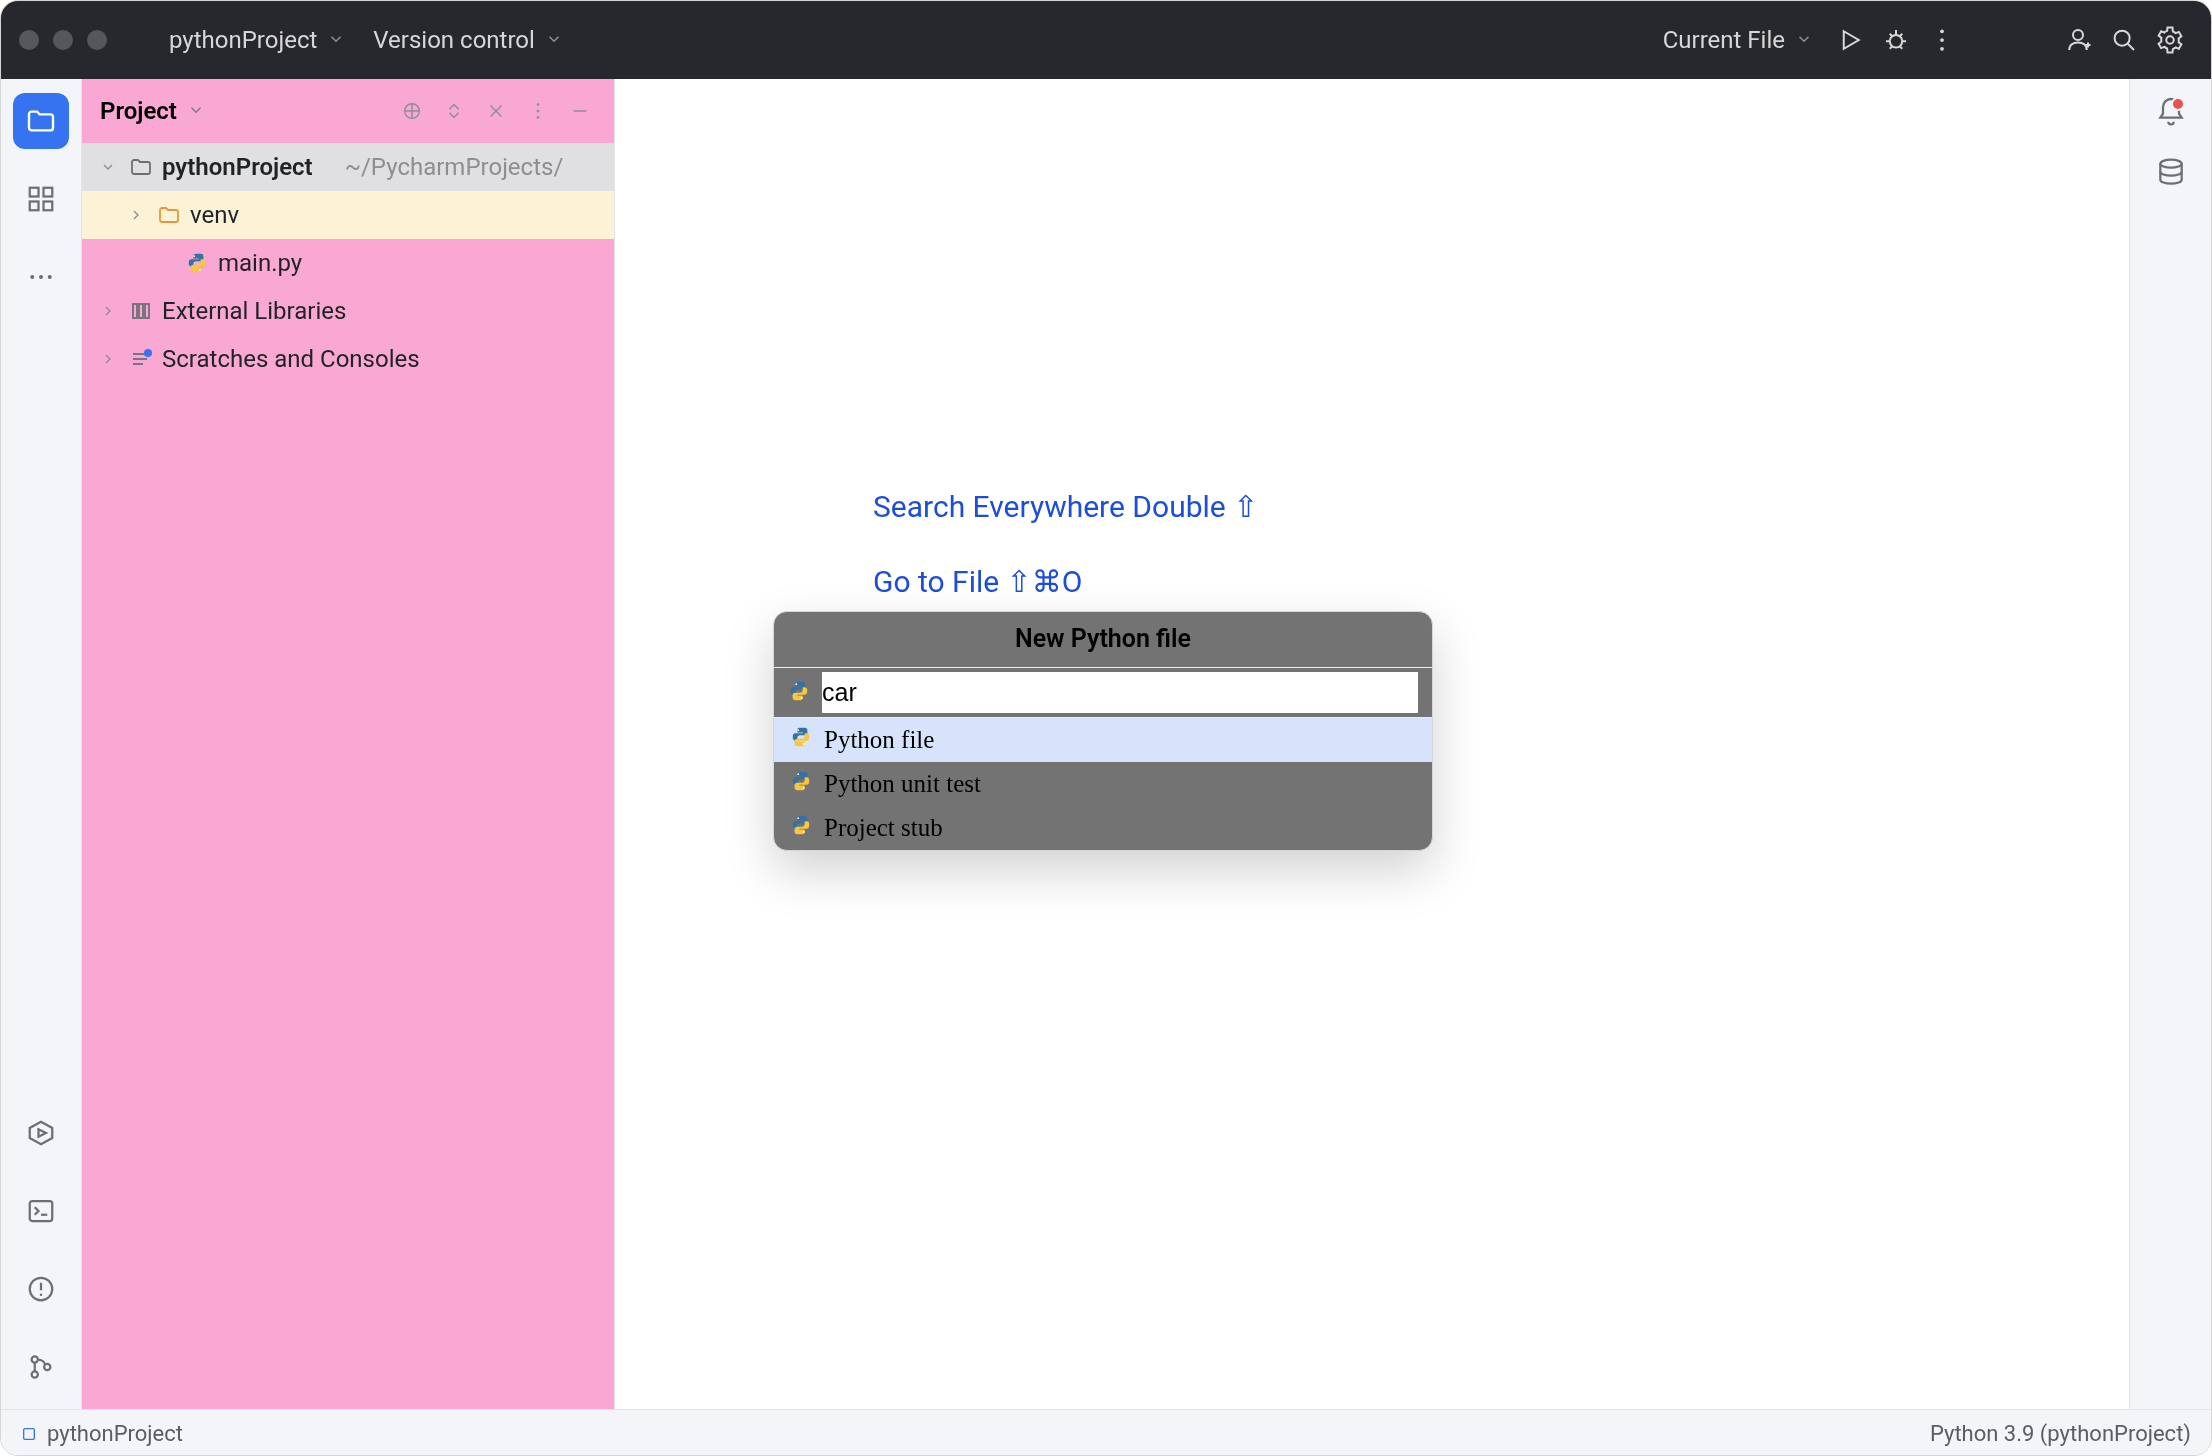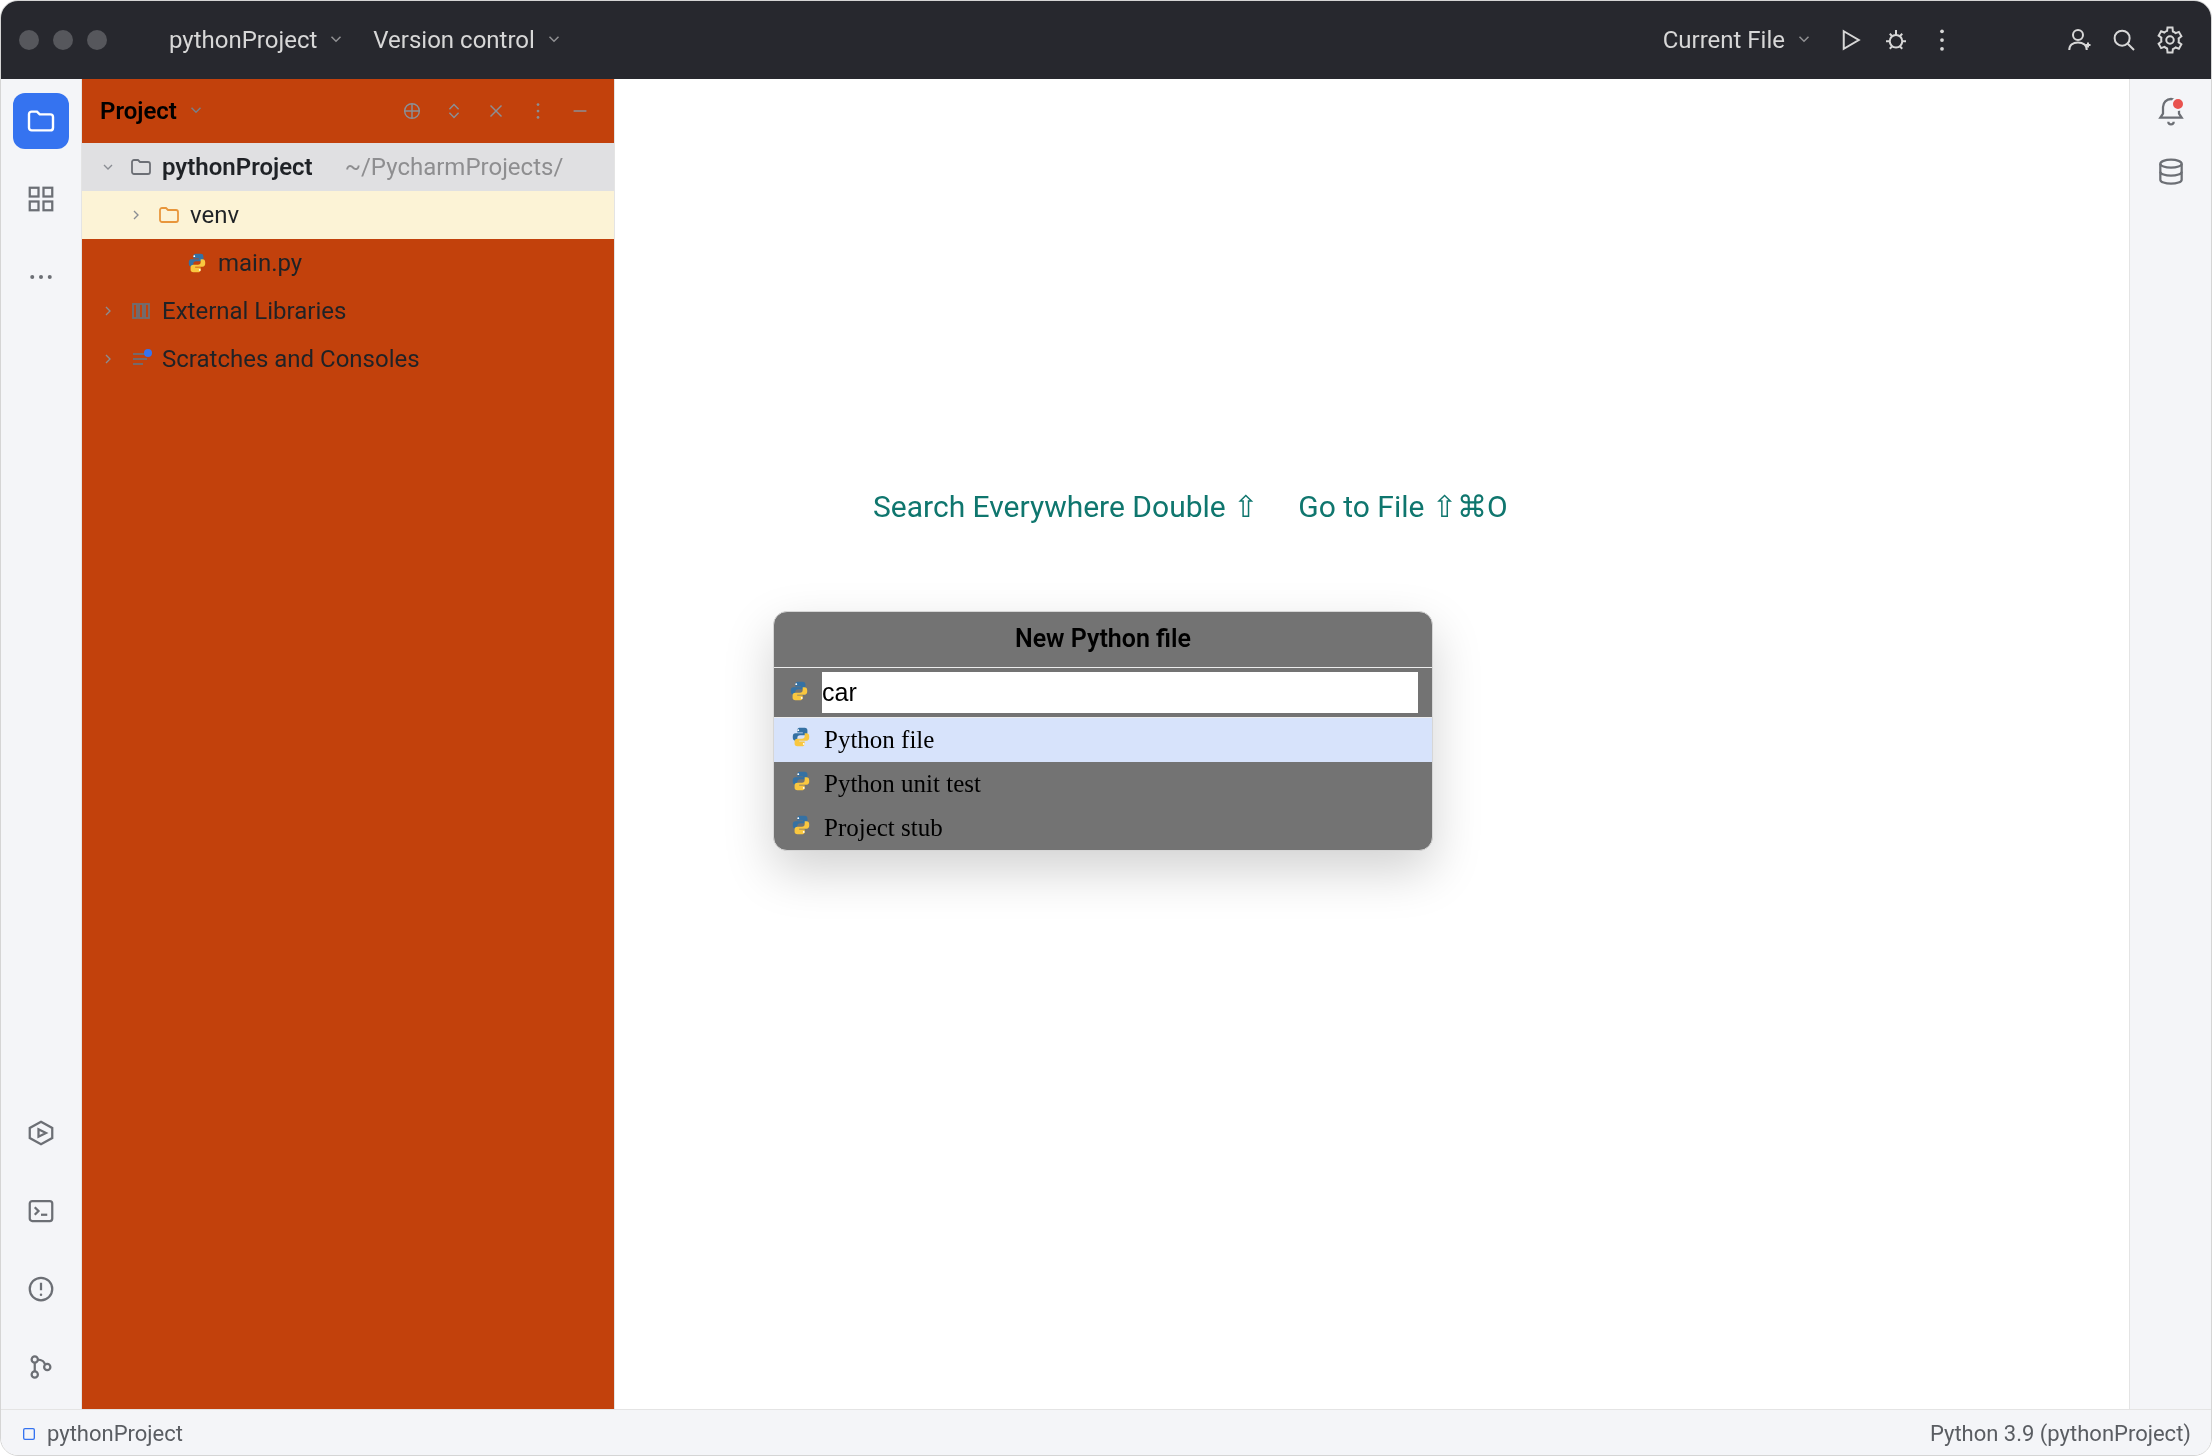--- a/index.html
+++ b/index.html
@@ -22,21 +22,21 @@
   
   .rail-left { background: #f4f5f8; border-right: 1px solid #e4e4e4; display: flex; flex-direction: column; align-items: center; padding: 14px 0; gap: 22px; }
   .rail-btn { width: 56px; height: 56px; border-radius: 12px; display: flex; align-items: center; justify-content: center; cursor: pointer; }
   .rail-btn.active { background: #3573f0; color: #fff; }
   .rail-btn svg { width: 32px; height: 32px; stroke: currentColor; stroke-width: 1.8; fill: none; }
   .rail-left .bottom { margin-top: auto; display: flex; flex-direction: column; gap: 22px; align-items: center; }
   .rail-plain { color: #6c6f75; width: 56px; height: 56px; display:flex; align-items:center; justify-content:center; cursor:pointer;}
   .rail-plain svg { width: 30px; height: 30px; stroke: currentColor; stroke-width: 1.8; fill: none; }
 
   
-  .project { background: #c2410c; border-right: 1px solid #e4e4e4; display: flex; flex-direction: column; }
+  .project { background: #f9a8d4; border-right: 1px solid #e4e4e4; display: flex; flex-direction: column; }
   .project-header { height: 64px; display: flex; align-items: center; padding: 0 18px; gap: 10px; font-size: 24px; }
   .project-header .title { font-weight: 600; }
   .project-header .chev { color: #7a7e86; }
   .project-header .spacer { flex: 1; }
   .ph-icon { width: 32px; height: 32px; display:flex;align-items:center;justify-content:center; color:#8b8f96; cursor:pointer;}
   .ph-icon svg { width: 22px; height: 22px; stroke: currentColor; stroke-width:1.6; fill:none;}
 
   .tree { font-size: 24px; color: #1f2226; }
   .tree-row { height: 48px; display: flex; align-items: center; gap: 8px; padding-right: 8px; cursor: pointer; white-space: nowrap; overflow: hidden;}
   .tree-row .tw { width: 24px; display:flex; justify-content:center; color:#8a8d93; }
@@ -44,21 +44,21 @@
   .tree-row .icon { width: 26px; display:flex; justify-content:center; }
   .tree-row.selected { background:#e0e0e2; }
   .tree-row.highlight { background:#fcf3d6; }
   .tree .muted { color:#8e8e90; }
   .indent-1 { padding-left: 14px; }
   .indent-2 { padding-left: 42px; }
   .indent-3 { padding-left: 70px; }
 
   
   .editor { position: relative; background: #fff; }
-  .hints { position: absolute; left: 258px; top: 410px; color:#0f766e; font-size: 30px; display:flex; flex-direction:row; gap: 40px; }
+  .hints { position: absolute; left: 258px; top: 410px; color:#1d4ed8; font-size: 30px; display:flex; flex-direction:column; gap: 40px; }
 
   
   .rail-right { background:#f4f5f8; border-left:1px solid #e4e4e4; display:flex; flex-direction:column; align-items:center; padding:16px 0; gap:26px;}
   .rail-right .notif { position:relative; color:#6c6f75; cursor:pointer;}
   .rail-right .notif svg{ width:32px; height:32px; stroke:currentColor; stroke-width:1.7; fill:none;}
   .rail-right .dot { position:absolute; top:2px; right:2px; width:14px; height:14px; border-radius:50%; background:#e9524e; border:2px solid #f4f5f8;}
   .rail-right .db { color:#6c6f75; cursor:pointer;}
   .rail-right .db svg{ width:32px; height:32px; stroke:currentColor; stroke-width:1.7; fill:none;}
 
   

